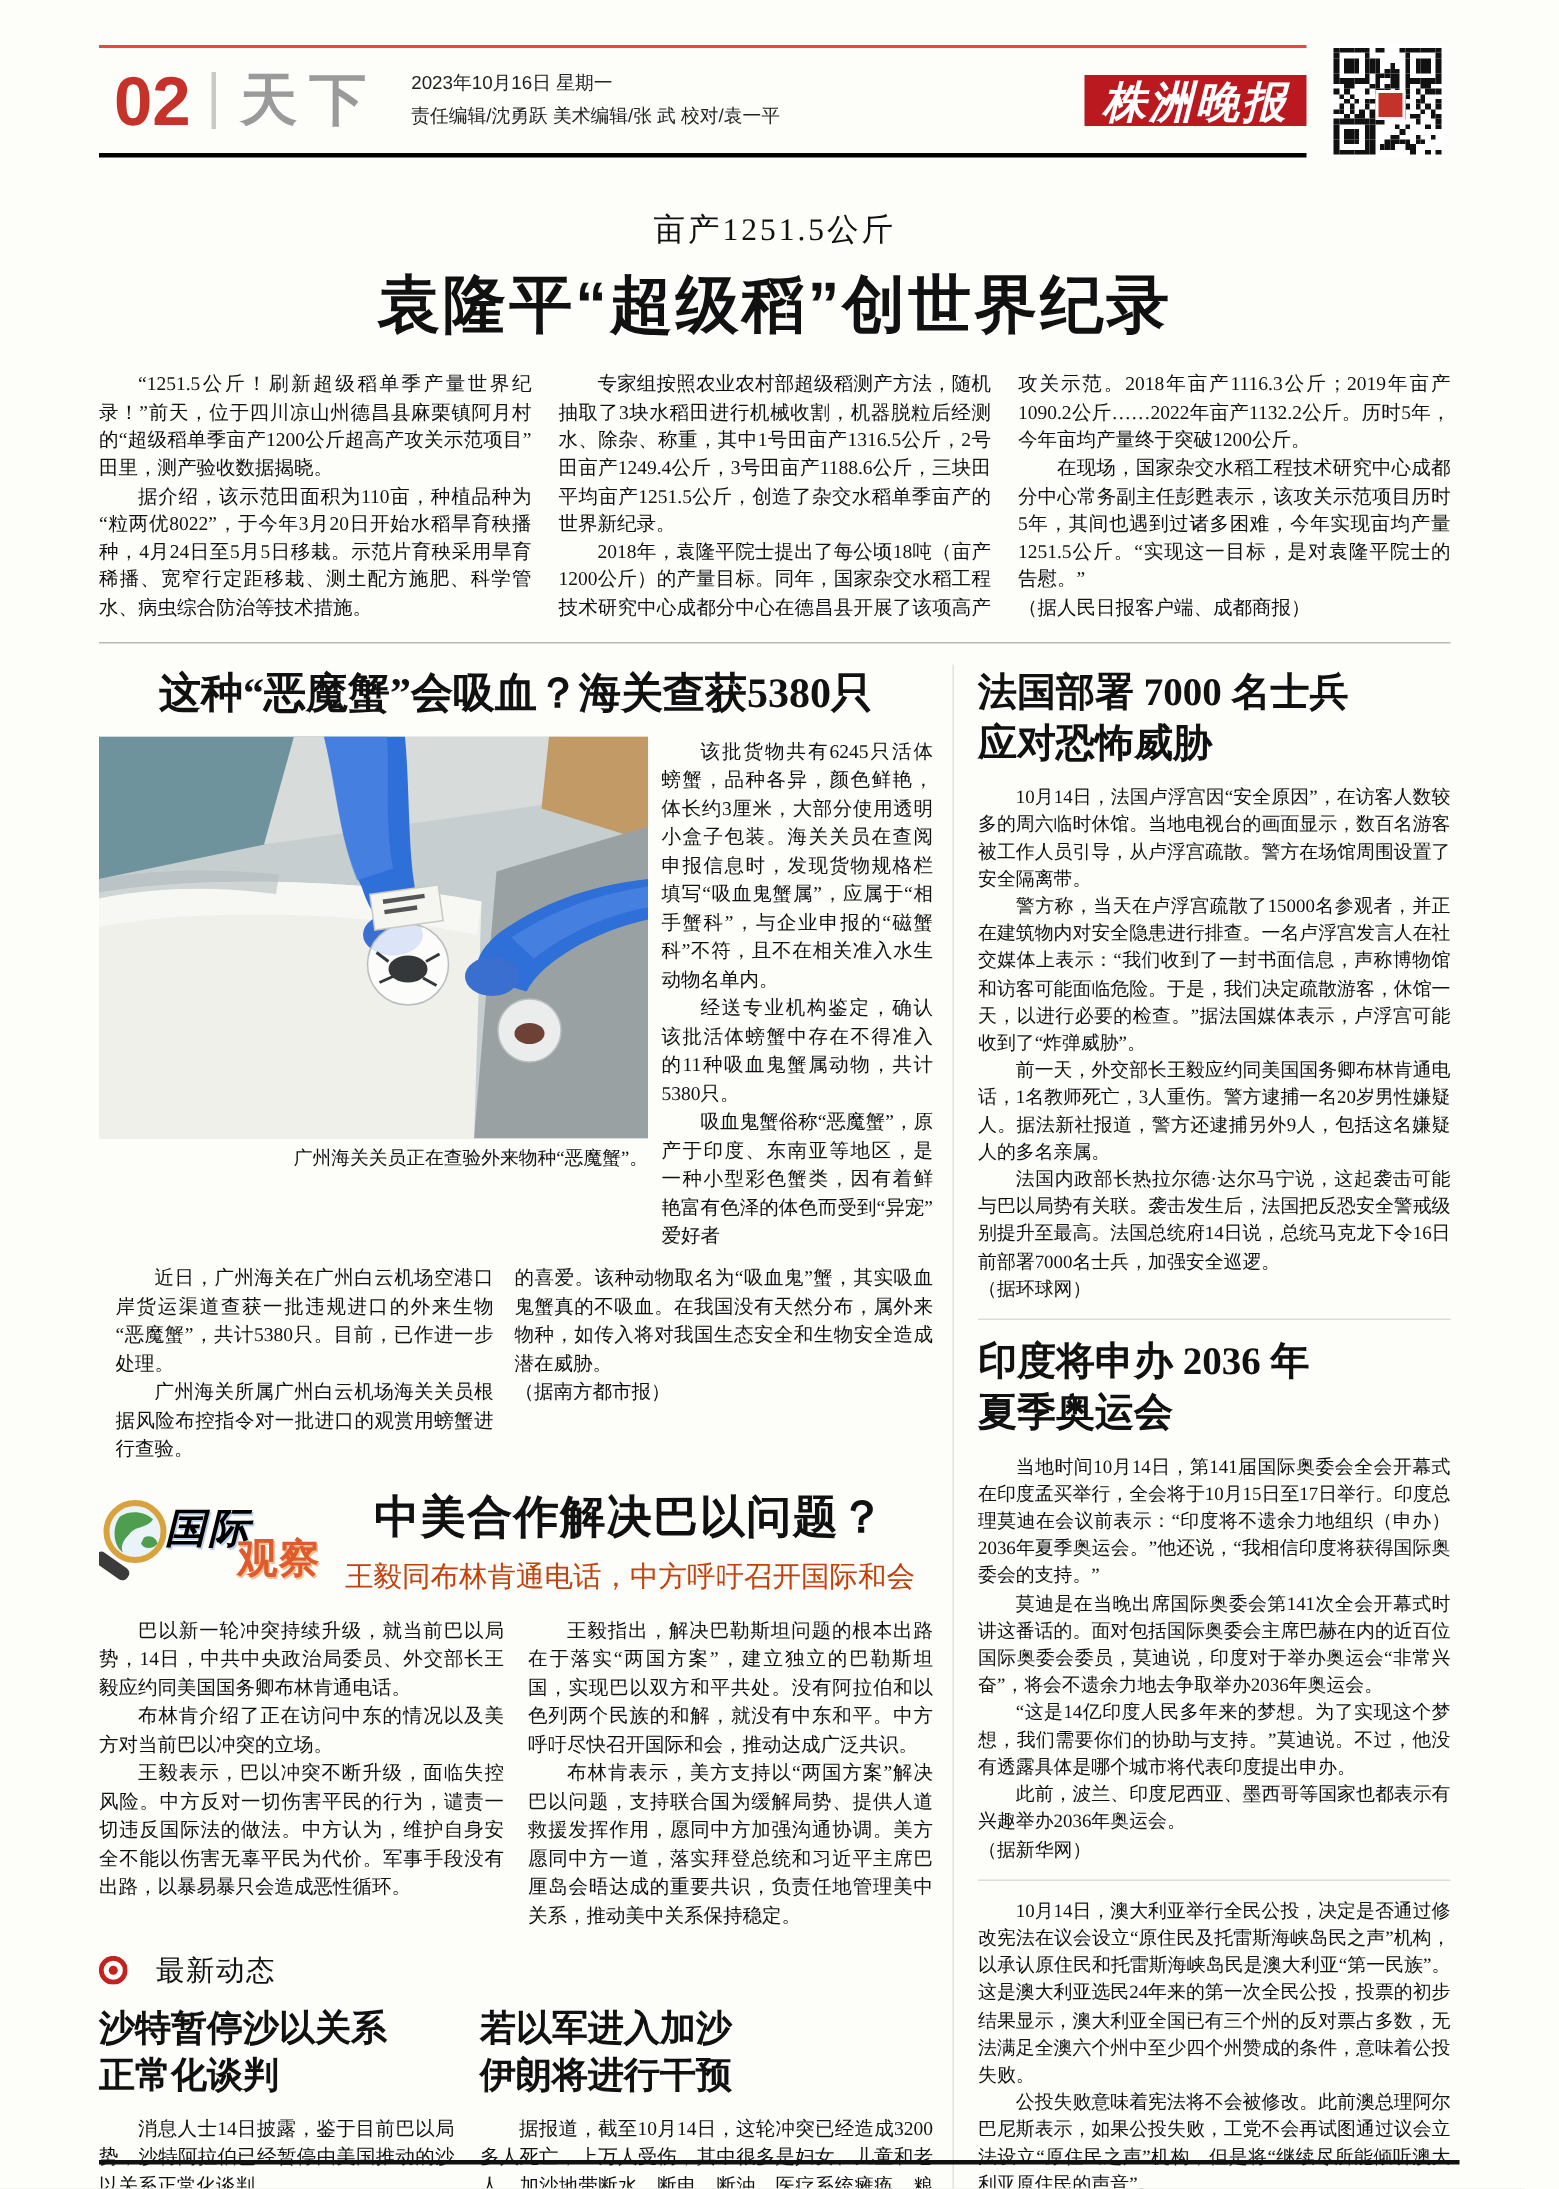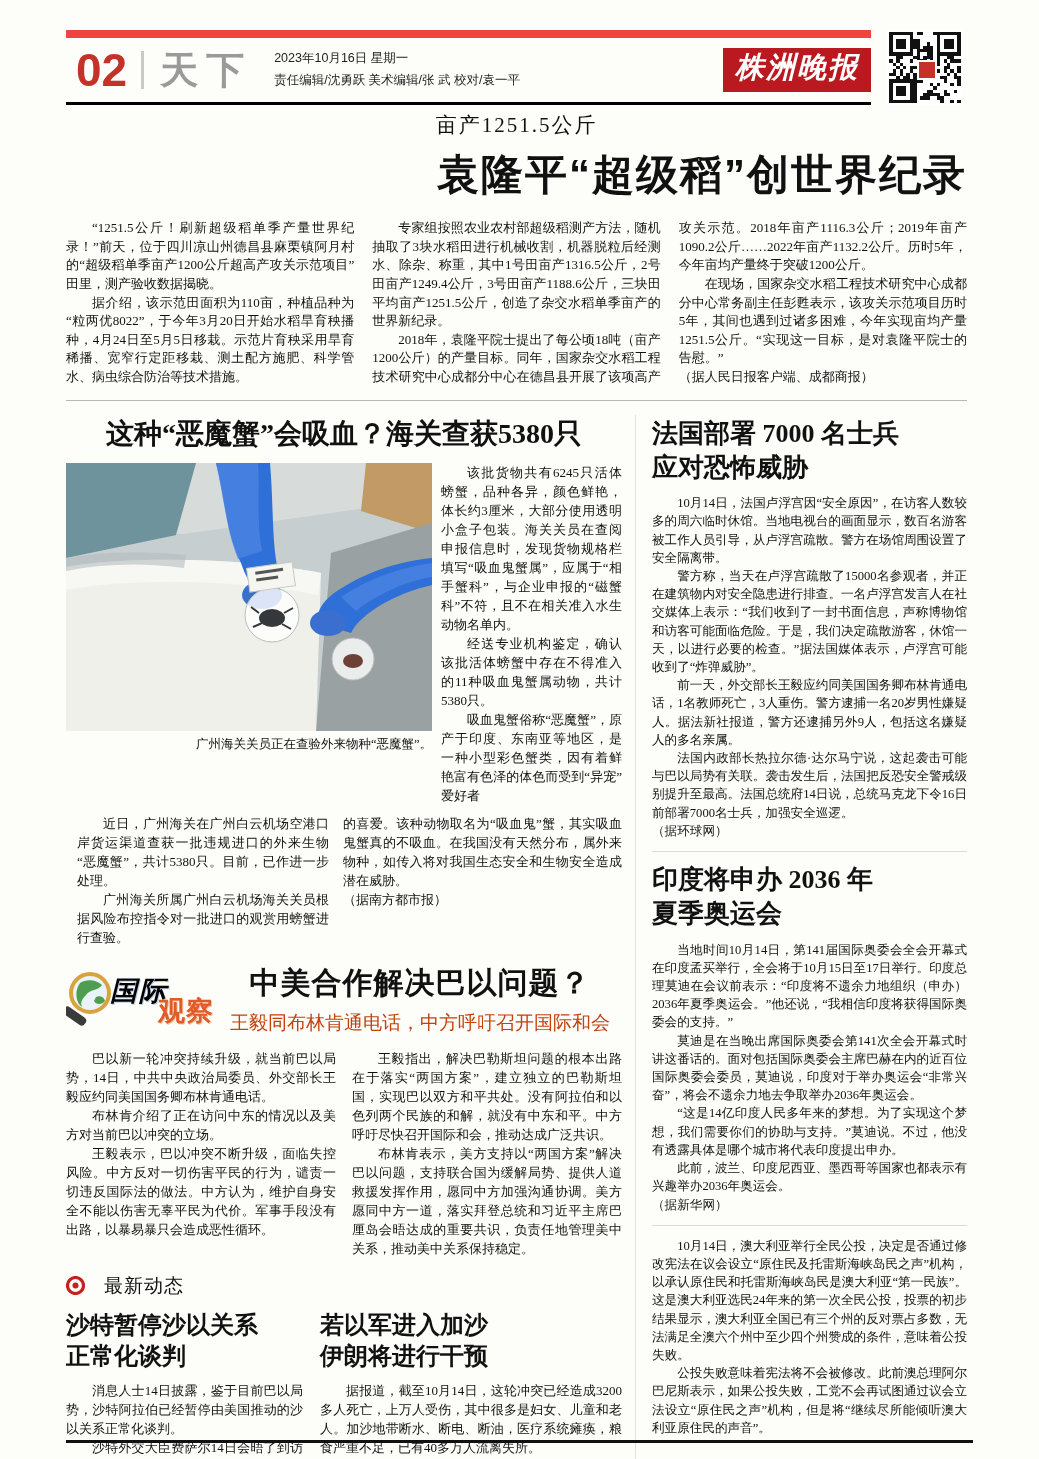--- a/index.html
+++ b/index.html
@@ -2,49 +2,49 @@
 <html lang="zh"><head>
 <meta charset="utf-8">
 <style>
   html,body{margin:0;padding:0;background:#e9e9e5;}
   .page{position:relative;width:1039px;height:1459px;margin:0 auto;background:#fdfdfa;
         overflow:hidden;color:#111;font-family:"Liberation Serif","DejaVu Serif",serif;}
   .content{position:absolute;left:66px;top:30px;width:901px;}
 
   
   .hdr{display:flex;align-items:stretch;}
-  .hdr-ruled{flex:1;display:flex;align-items:center;border-top:8px solid #ef4444;
+  .hdr-ruled{flex:1;display:flex;align-items:center;border-top:2px solid #ef4444;
              border-bottom:3px solid #000;padding:6px 0 6px 10px;}
   .pageno{font-family:"Liberation Sans","DejaVu Sans",sans-serif;font-weight:bold;
           font-size:46px;color:#c5322a;line-height:1;}
   .hdr-bar{width:3px;height:38px;background:#c9c9c9;margin:0 16px 0 14px;}
   .section-name{font-family:"Liberation Sans","DejaVu Sans",sans-serif;font-weight:bold;
           font-size:38px;color:#9a9a9a;letter-spacing:8px;line-height:1;}
   .hdr-meta{font-family:"Liberation Sans","DejaVu Sans",sans-serif;font-size:12.5px;
           line-height:1.75;margin-left:22px;color:#222;}
   .masthead{margin-left:auto;background:#b9191f;color:#fff;align-self:center;
           font-weight:bold;font-style:italic;font-size:29px;letter-spacing:2px;
-          padding:5px 12px 10px;line-height:1;}
+          padding:5px 12px 0;line-height:1;}
   .qr-wrap{width:84px;margin-left:12px;display:flex;align-items:center;justify-content:center;position:relative;}
   #qr-grid{position:relative;display:grid;grid-template-columns:repeat(21,3.4px);grid-auto-rows:3.4px;background:#fff;padding:2px;}
   #qr-grid i{display:block;}
   #qr-grid i.b{background:#111;}
   .qr-badge{position:absolute;left:50%;top:50%;width:16px;height:16px;margin:-8px 0 0 -8px;
           background:#c5322a;border:2px solid #fff;}
 
   
   .body-text p{margin:0;text-indent:2em;text-align:justify;}
   .attr{text-align:right;text-indent:0 !important;}
   .rule{border:0;border-top:1px solid #b9b9b2;margin:13px 0 14px;}
   .rule-light{border:0;border-top:1px solid #ddddd6;margin:11px 0;}
 
   
-  .lead{margin-top:6px;}
+  .lead{margin-top:34px;}
   .kicker{text-align:center;font-size:21px;letter-spacing:2px;}
-  .lead-hl{text-align:right;font-family:"Liberation Sans","DejaVu Sans",sans-serif;
+  .lead-hl{text-align:center;font-family:"Liberation Sans","DejaVu Sans",sans-serif;
            font-weight:900;font-size:42px;letter-spacing:2px;margin:8px 0 16px;}
   .lead-body{column-count:3;column-gap:18px;font-size:13px;line-height:18.6px;}
 
   
   .main{display:flex;align-items:stretch;}
   .left-col{width:556px;}
   .rail{width:315px;margin-left:13px;padding-left:16px;border-left:1px solid #e2e2da;}
 
   
   .crab-hl{font-size:28px;font-weight:bold;text-align:center;margin:0 0 10px;}

